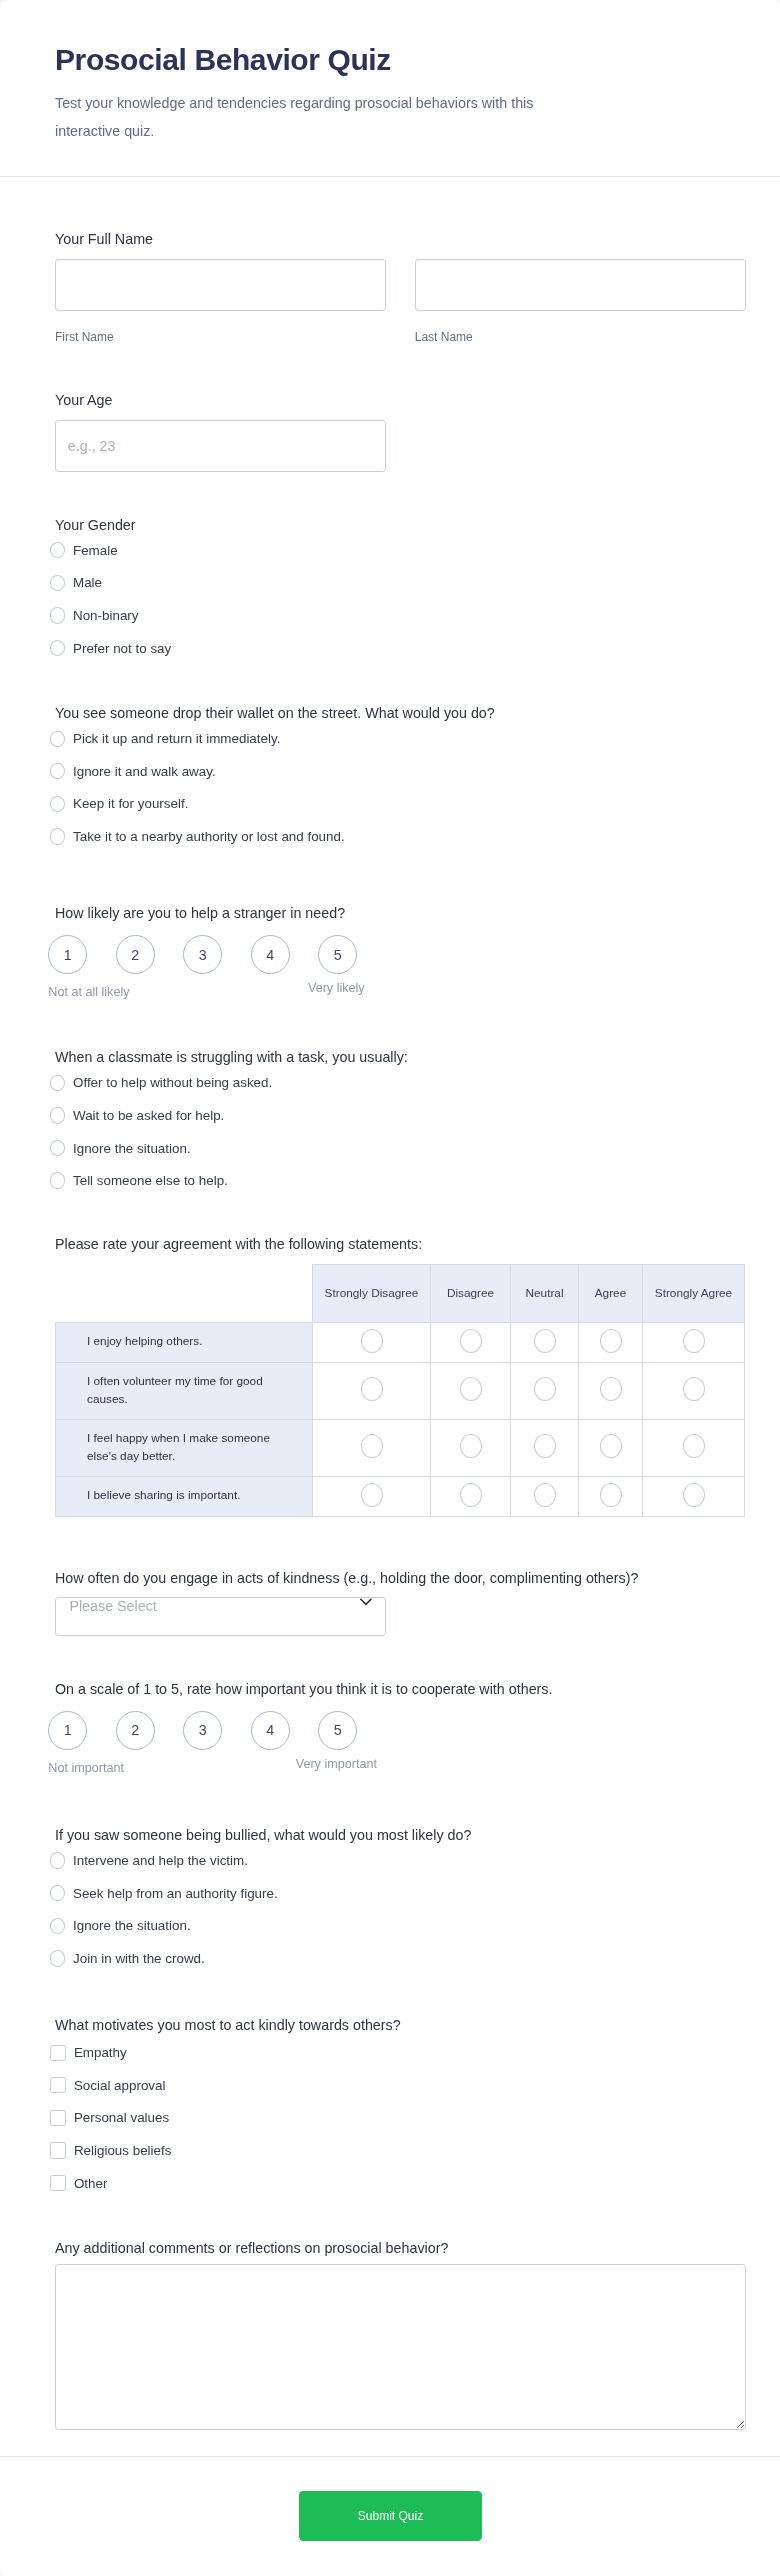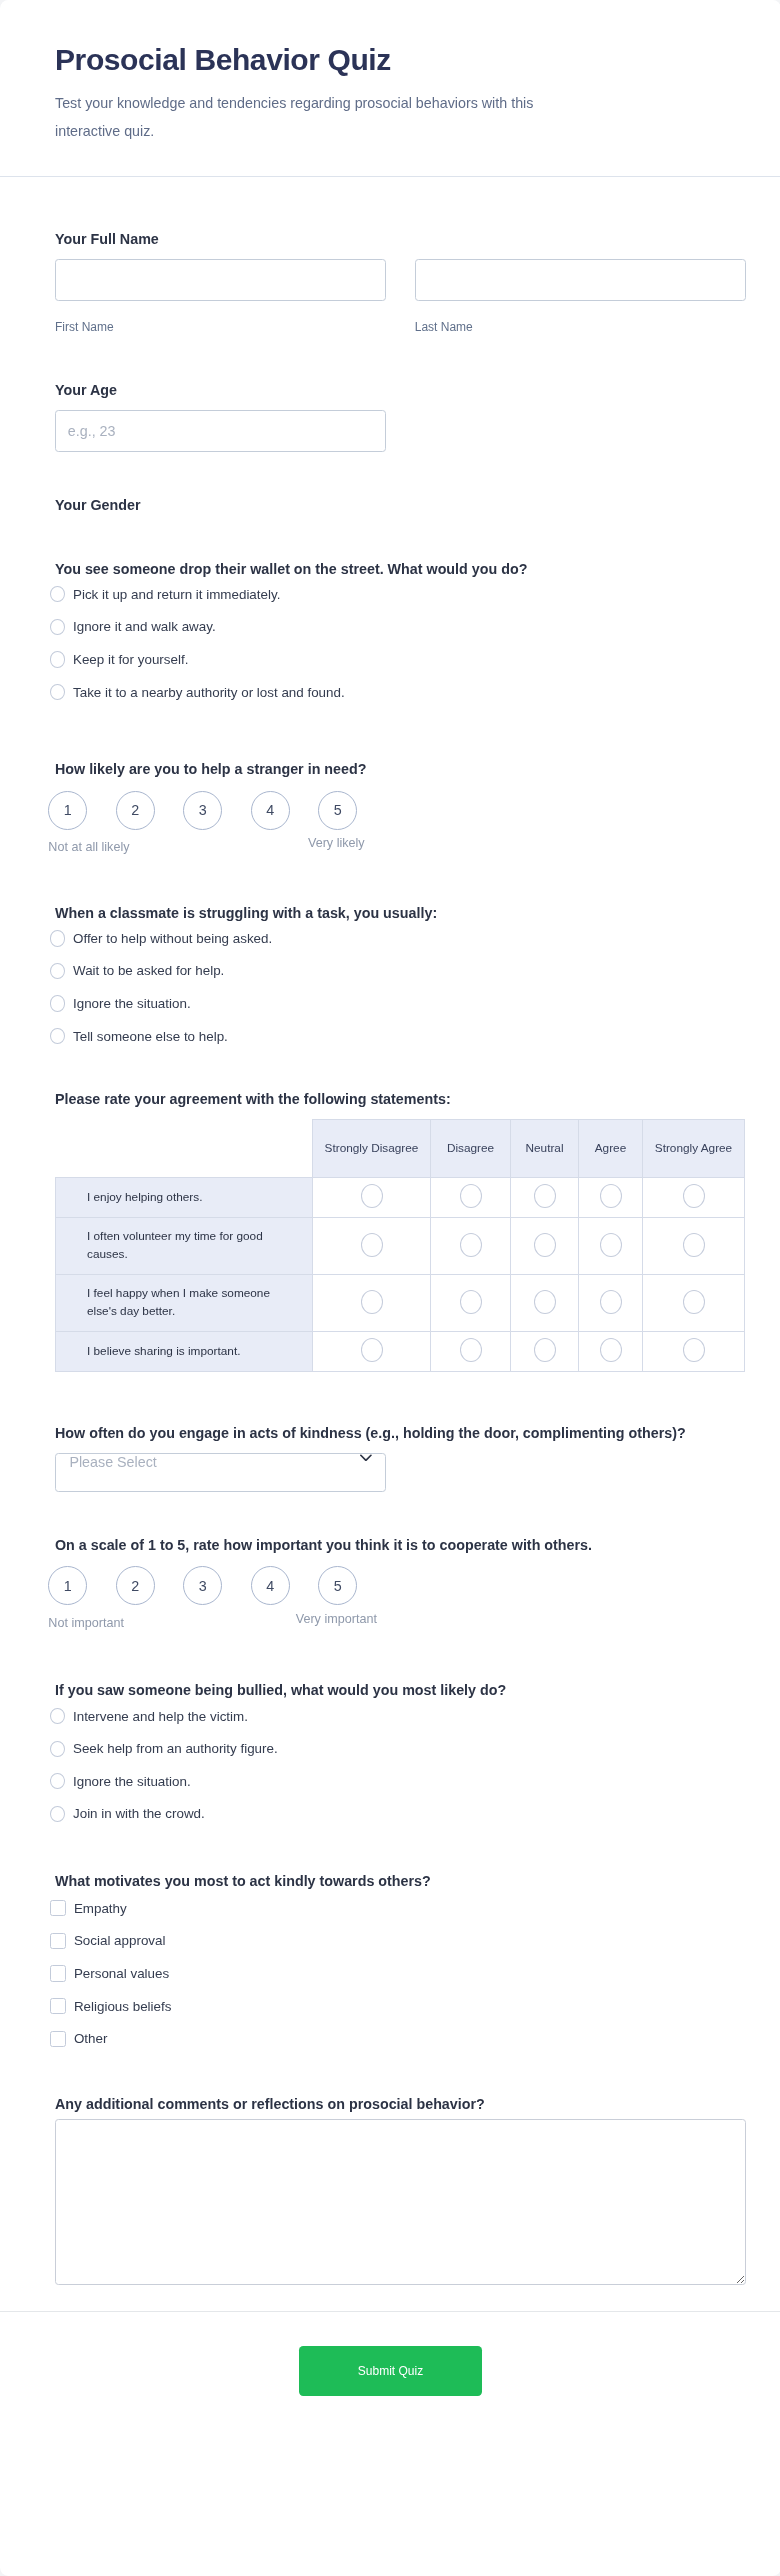--- a/index.html
+++ b/index.html
@@ -39,32 +39,32 @@
   }
   
   .form-body{
     padding:54px 35px 26px 55px;
   }
   .question{margin:0;}
   .q-label{
     display:block;
     font-size:14.3px;
     line-height:17px;
-    font-weight:700;
+    font-weight:400;
     color:#2c3345;
     margin:0 0 11px 0;
   }
   .q-label.tight{margin-bottom:6.7px;}
   
   .name-row{display:flex;gap:28.5px;}
   .name-col{flex:1;}
   .text-input{
     box-sizing:border-box;
     width:100%;
-    height:42px;
+    height:52px;
     border:0.8px solid #c4cdd9;
     border-radius:3.4px;
     background:#fff;
     font-family:"Liberation Sans", sans-serif;
     font-size:14.3px;
     color:#2c3345;
     padding:0 11.8px;
     outline:none;
   }
   .text-input::placeholder{color:#a9b1bf;}
@@ -263,20 +263,38 @@
       </div>
     </div>
 
     <div class="question mb-53">
       <span class="q-label">Your Age</span>
       <input class="text-input half" type="text" placeholder="e.g., 23" style="">
     </div>
 
     <div class="question mb-56">
       <span class="q-label tight">Your Gender</span>
+      <div class="choices">
+        <div class="choice">
+          <span class="radio-circle"></span>
+          <span class="choice-label">Female</span>
+        </div>
+        <div class="choice">
+          <span class="radio-circle"></span>
+          <span class="choice-label">Male</span>
+        </div>
+        <div class="choice">
+          <span class="radio-circle"></span>
+          <span class="choice-label">Non-binary</span>
+        </div>
+        <div class="choice">
+          <span class="radio-circle"></span>
+          <span class="choice-label">Prefer not to say</span>
+        </div>
+      </div>
     </div>
 
     <div class="question mb-70">
       <span class="q-label tight">You see someone drop their wallet on the street. What would you do?</span>
       <div class="choices">
         <div class="choice">
           <span class="radio-circle"></span>
           <span class="choice-label">Pick it up and return it immediately.</span>
         </div>
         <div class="choice">

